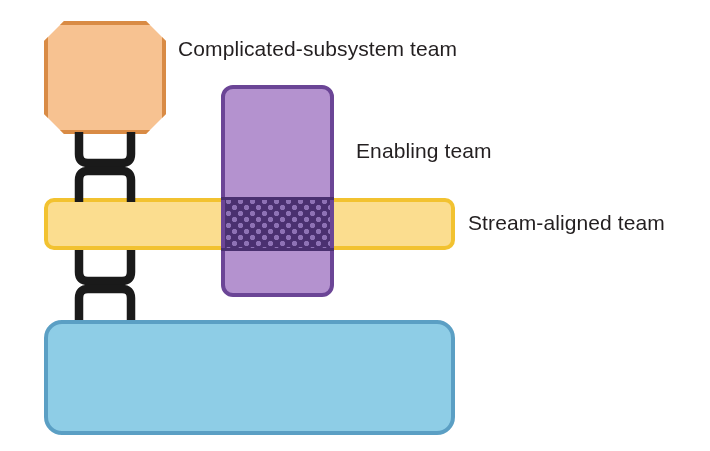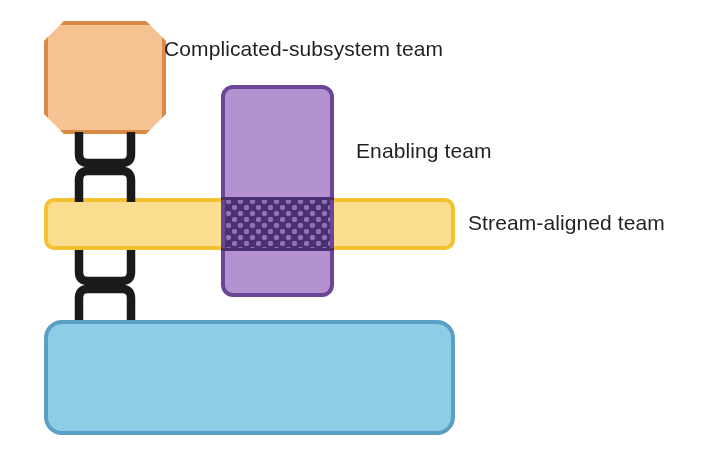--- a/index.html
+++ b/index.html
@@ -108,21 +108,21 @@
   .label {
     position: absolute;
     color: #231F20;
     font-family: "Liberation Sans", sans-serif;
     font-size: 21px;
     font-weight: 400;
     letter-spacing: 0.1px;
     white-space: nowrap;
     z-index: 7;
   }
-  #label-complicated-subsystem { left: 164px; top: 37px; }
+  #label-complicated-subsystem { left: 178px; top: 37px; }
   #label-enabling             { left: 356px; top: 139px; }
   #label-stream-aligned       { left: 468px; top: 211px; }
   #label-platform             { left: 468px; top: 365px; }
 </style>
 </head>
 <body>
 
 <div id="canvas">
 
   <div class="shape" id="complicated-subsystem-shape"></div>

